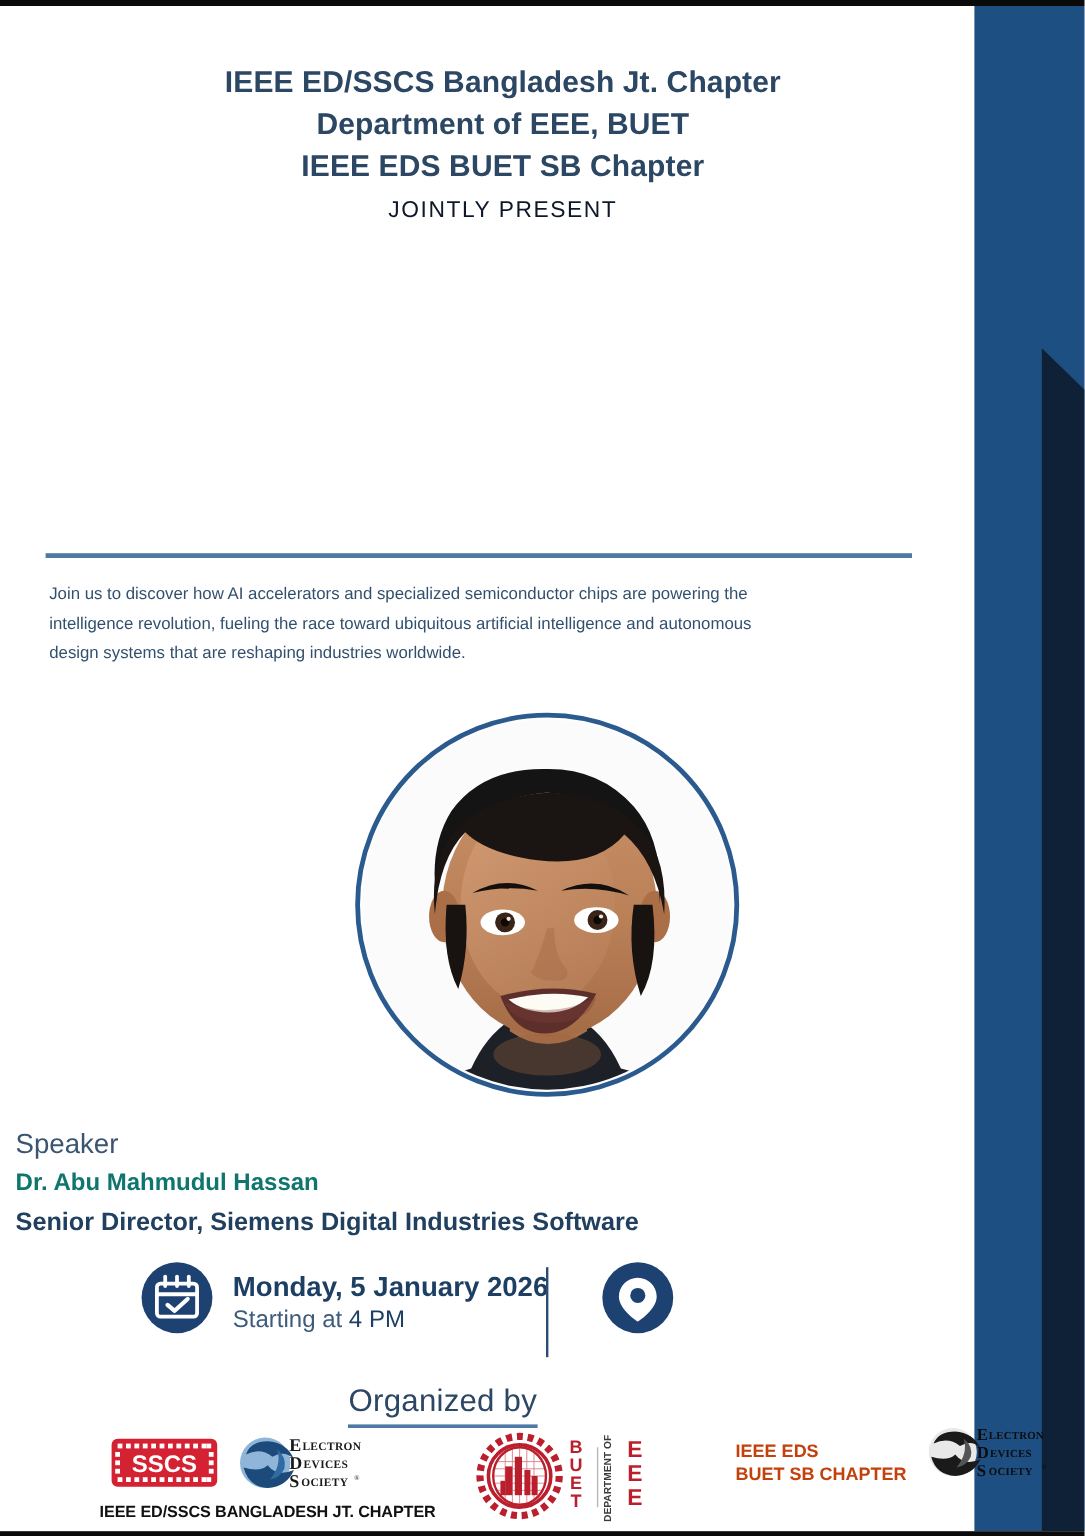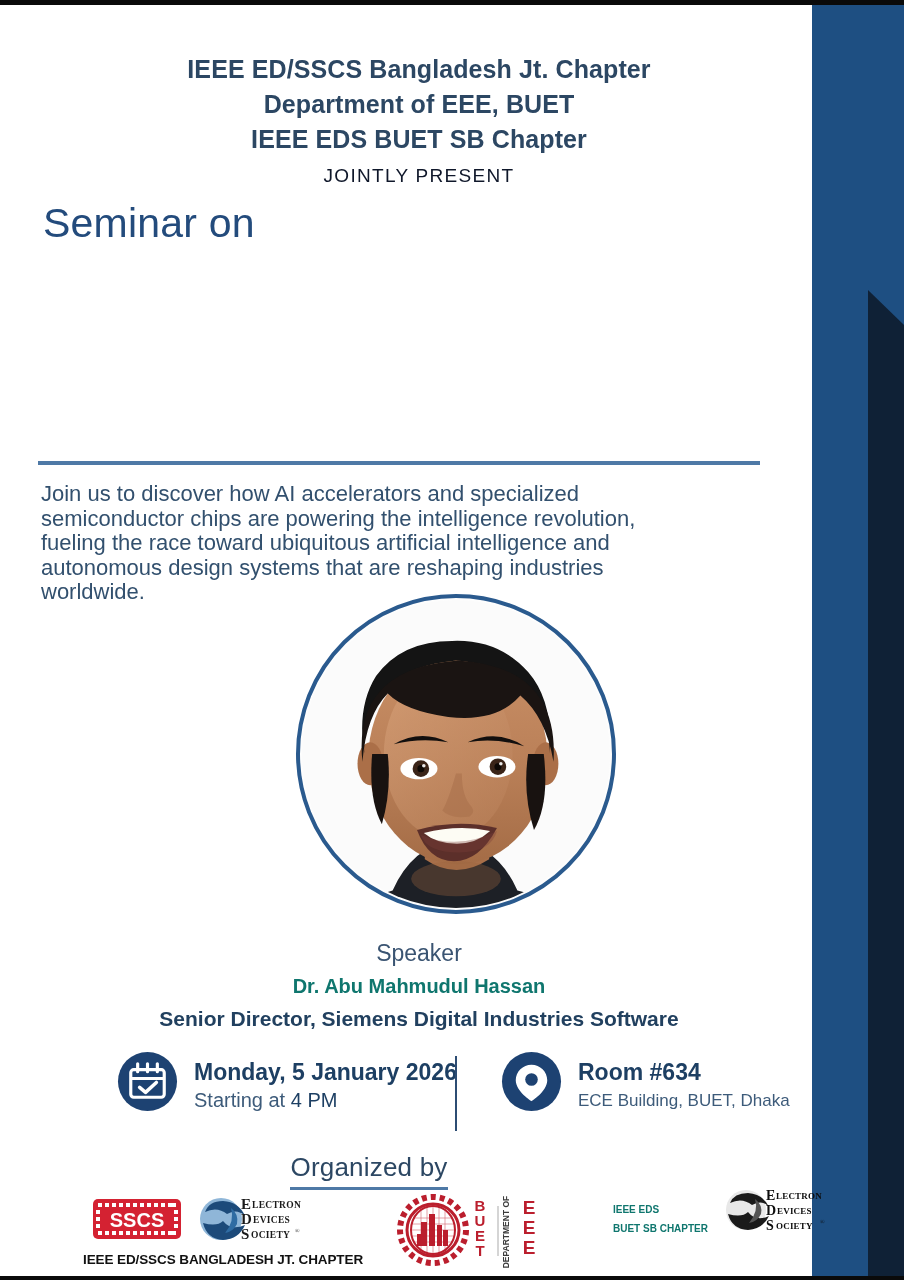--- a/index.html
+++ b/index.html
@@ -118,21 +118,21 @@
     height: 4px;
     background: #4e79a6;
   }
 
   
   .description {
     position: absolute;
     top: 482px;
     left: 28px;
     width: 600px;
-    font-size: 22px;
+    font-size: 14px;
     line-height: 24.5px;
     color: #32506e;
     font-weight: 400;
   }
 
   
   .portrait-wrap {
     position: absolute;
     top: 594px;
     left: 283px;
@@ -150,21 +150,20 @@
     width: 100%;
     height: 100%;
   }
 
   
   .speaker-block {
     position: absolute;
     top: 938px;
     left: 0;
     width: 812px;
-    text-align: center;
   }
   .speaker-label {
     font-size: 23px;
     color: #3a5472;
     font-weight: 400;
     line-height: 30px;
   }
   .speaker-name {
     font-size: 20px;
     color: #0f766e;
@@ -274,23 +273,23 @@
   .logo-caption {
     font-size: 13.5px;
     font-weight: 700;
     color: #111111;
     text-align: center;
     margin-top: 4px;
     white-space: nowrap;
     letter-spacing: -0.1px;
   }
   .logo-caption-right {
-    font-size: 10px;
+    font-size: 15px;
     font-weight: 700;
-    color: #0f766e;
+    color: #c2410c;
     line-height: 19px;
     white-space: nowrap;
     padding-left: 48px;
   }
   .logo-row { display: flex; align-items: center; }
 </style>
 </head>
 <body>
 
 <div id="poster">
@@ -302,21 +301,20 @@
 
   <div class="content">
 
     <div class="org-header">
       <div class="org-line">IEEE ED/SSCS Bangladesh Jt. Chapter</div>
       <div class="org-line">Department of EEE, BUET</div>
       <div class="org-line">IEEE EDS BUET SB Chapter</div>
       <div class="jointly">JOINTLY PRESENT</div>
     </div>
 
-    <div class="seminar-on">Seminar on</div>
 
     <div class="rule"></div>
 
     <div class="description">Join us to discover how AI accelerators and specialized semiconductor chips are powering the intelligence revolution, fueling the race toward ubiquitous artificial intelligence and autonomous design systems that are reshaping industries worldwide.</div>
 
     <div class="portrait-wrap">
       <svg class="portrait-svg" viewBox="0 0 320 320" preserveAspectRatio="xMidYMid slice">
         <defs>
           <clipPath id="circleClip">
               <circle cx="160" cy="160" r="158"></circle>
@@ -398,24 +396,20 @@
       </div>
 
       <div class="v-divider"></div>
 
       <div class="info-item info-loc">
         <svg class="info-icon" viewBox="0 0 64 64">
           <circle cx="32" cy="32" r="30" fill="#1d4272"></circle>
           <path d="M32 15 c-8.8 0 -16 7.1 -16 15.8 c0 11.4 16 21.2 16 21.2 s16 -9.8 16 -21.2 c0 -8.7 -7.2 -15.8 -16 -15.8 Z" fill="#ffffff"></path>
           <circle cx="32" cy="30" r="6.4" fill="#1d4272"></circle>
         </svg>
-        <div class="info-text">
-          <div class="info-primary">Room #634</div>
-          <div class="info-sub-small">ECE Building, BUET, Dhaka</div>
-        </div>
       </div>
     </div>
 
     <div class="organized-by">
       <span class="organized-text">Organized by</span>
     </div>
 
     <div class="logo-strip">
 
       <div class="logo-group lg-left">

